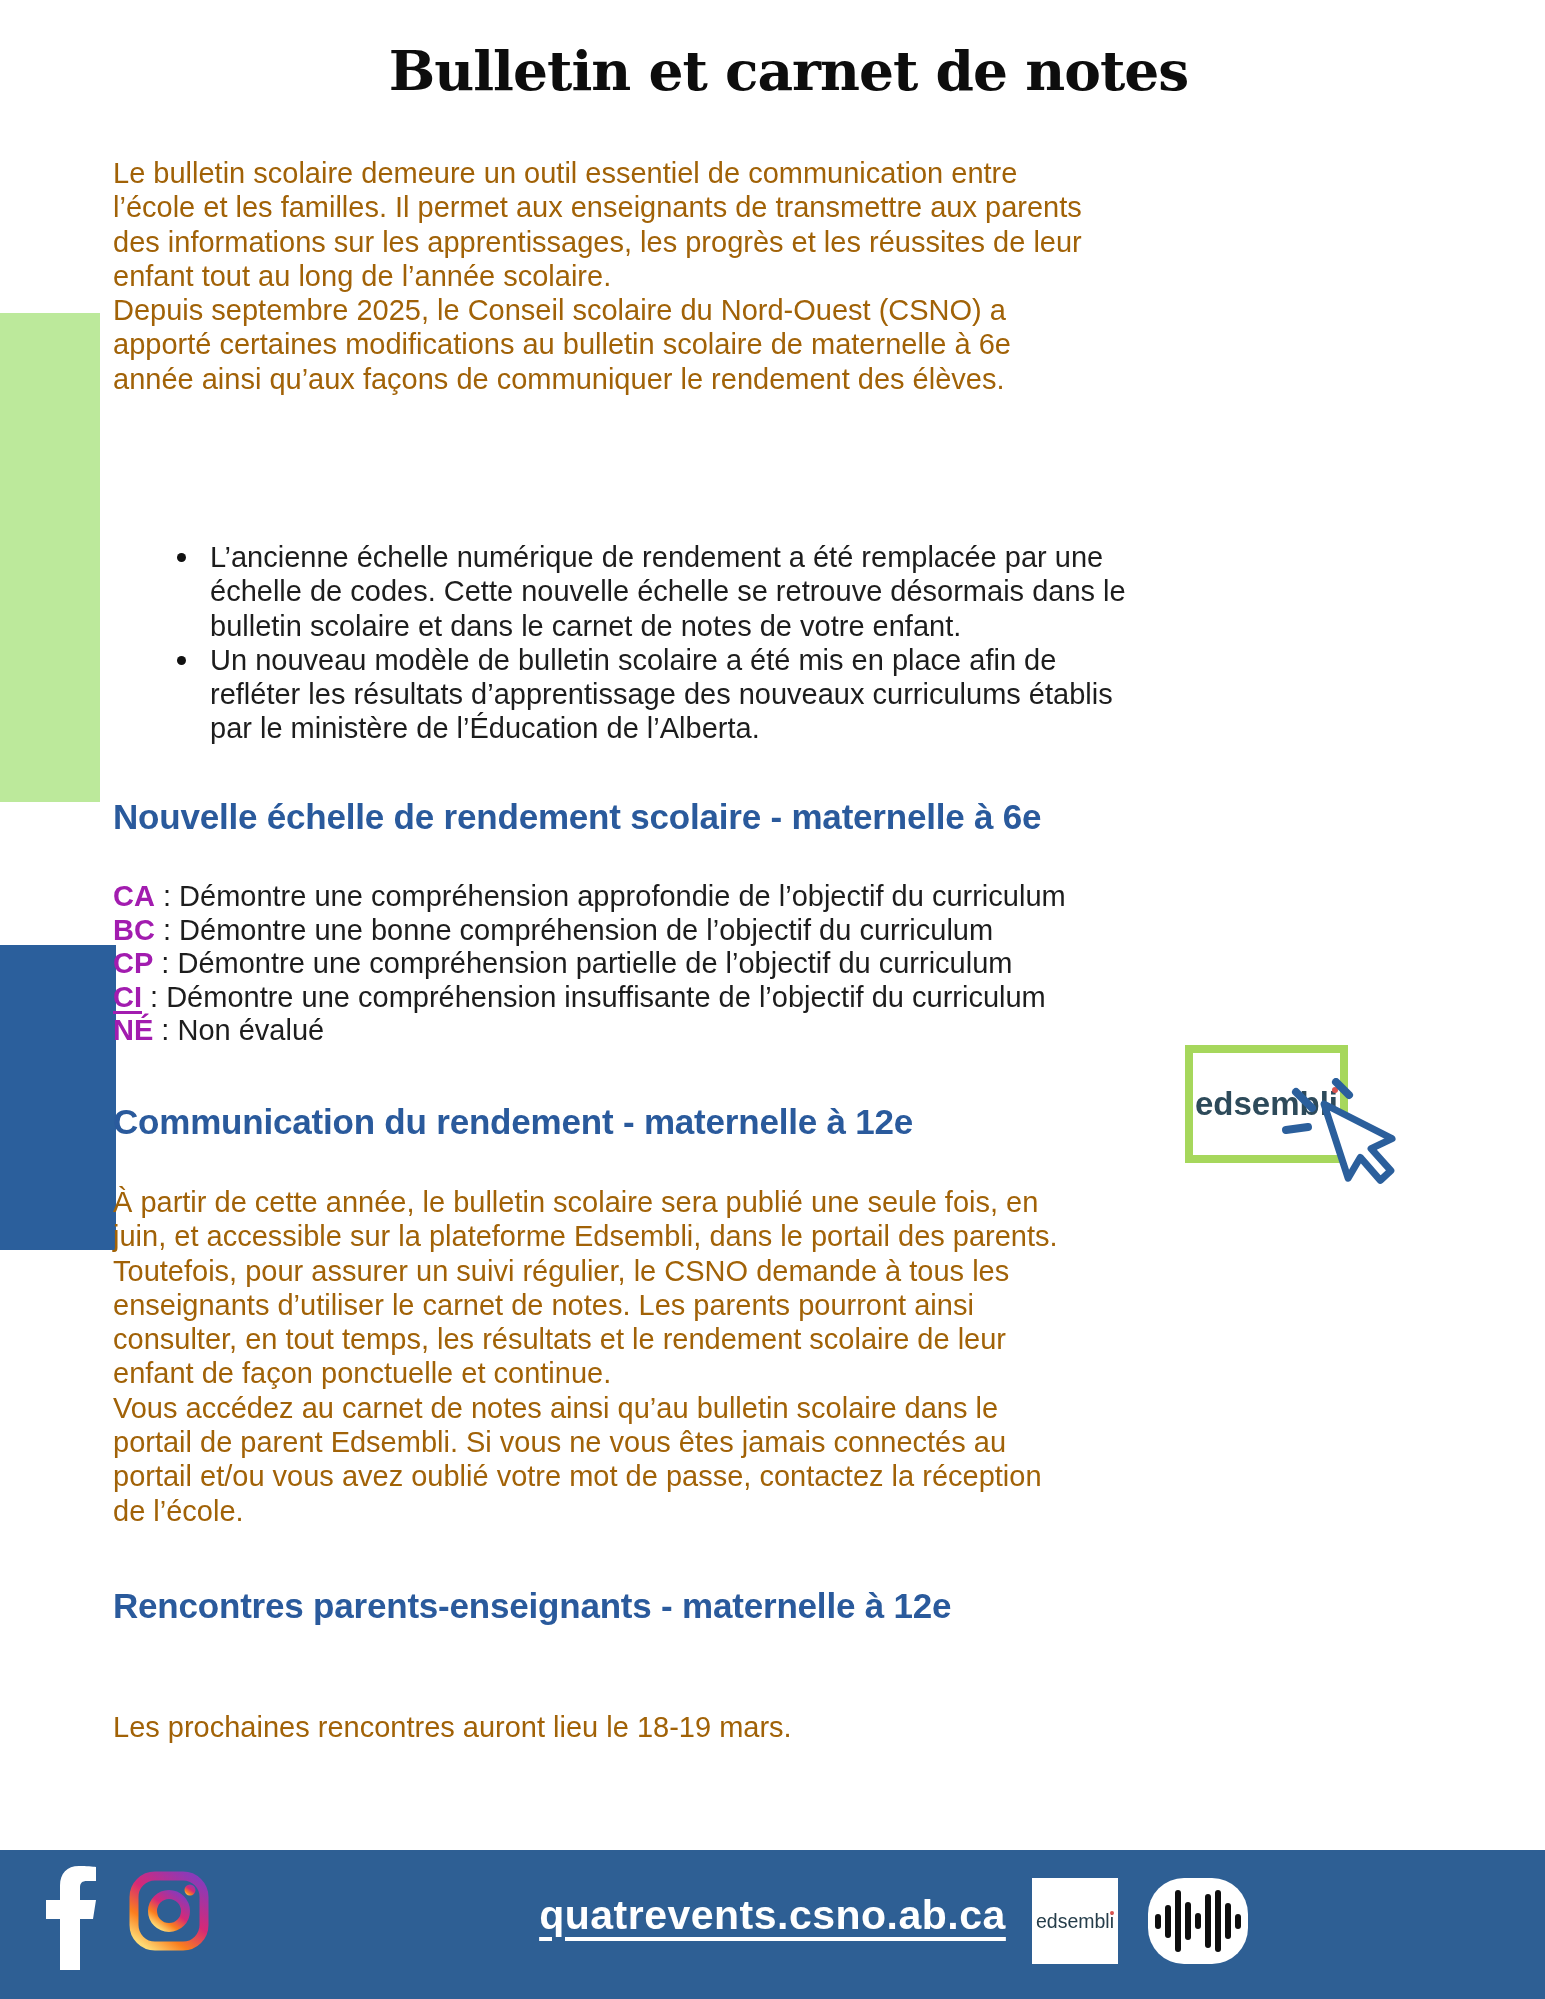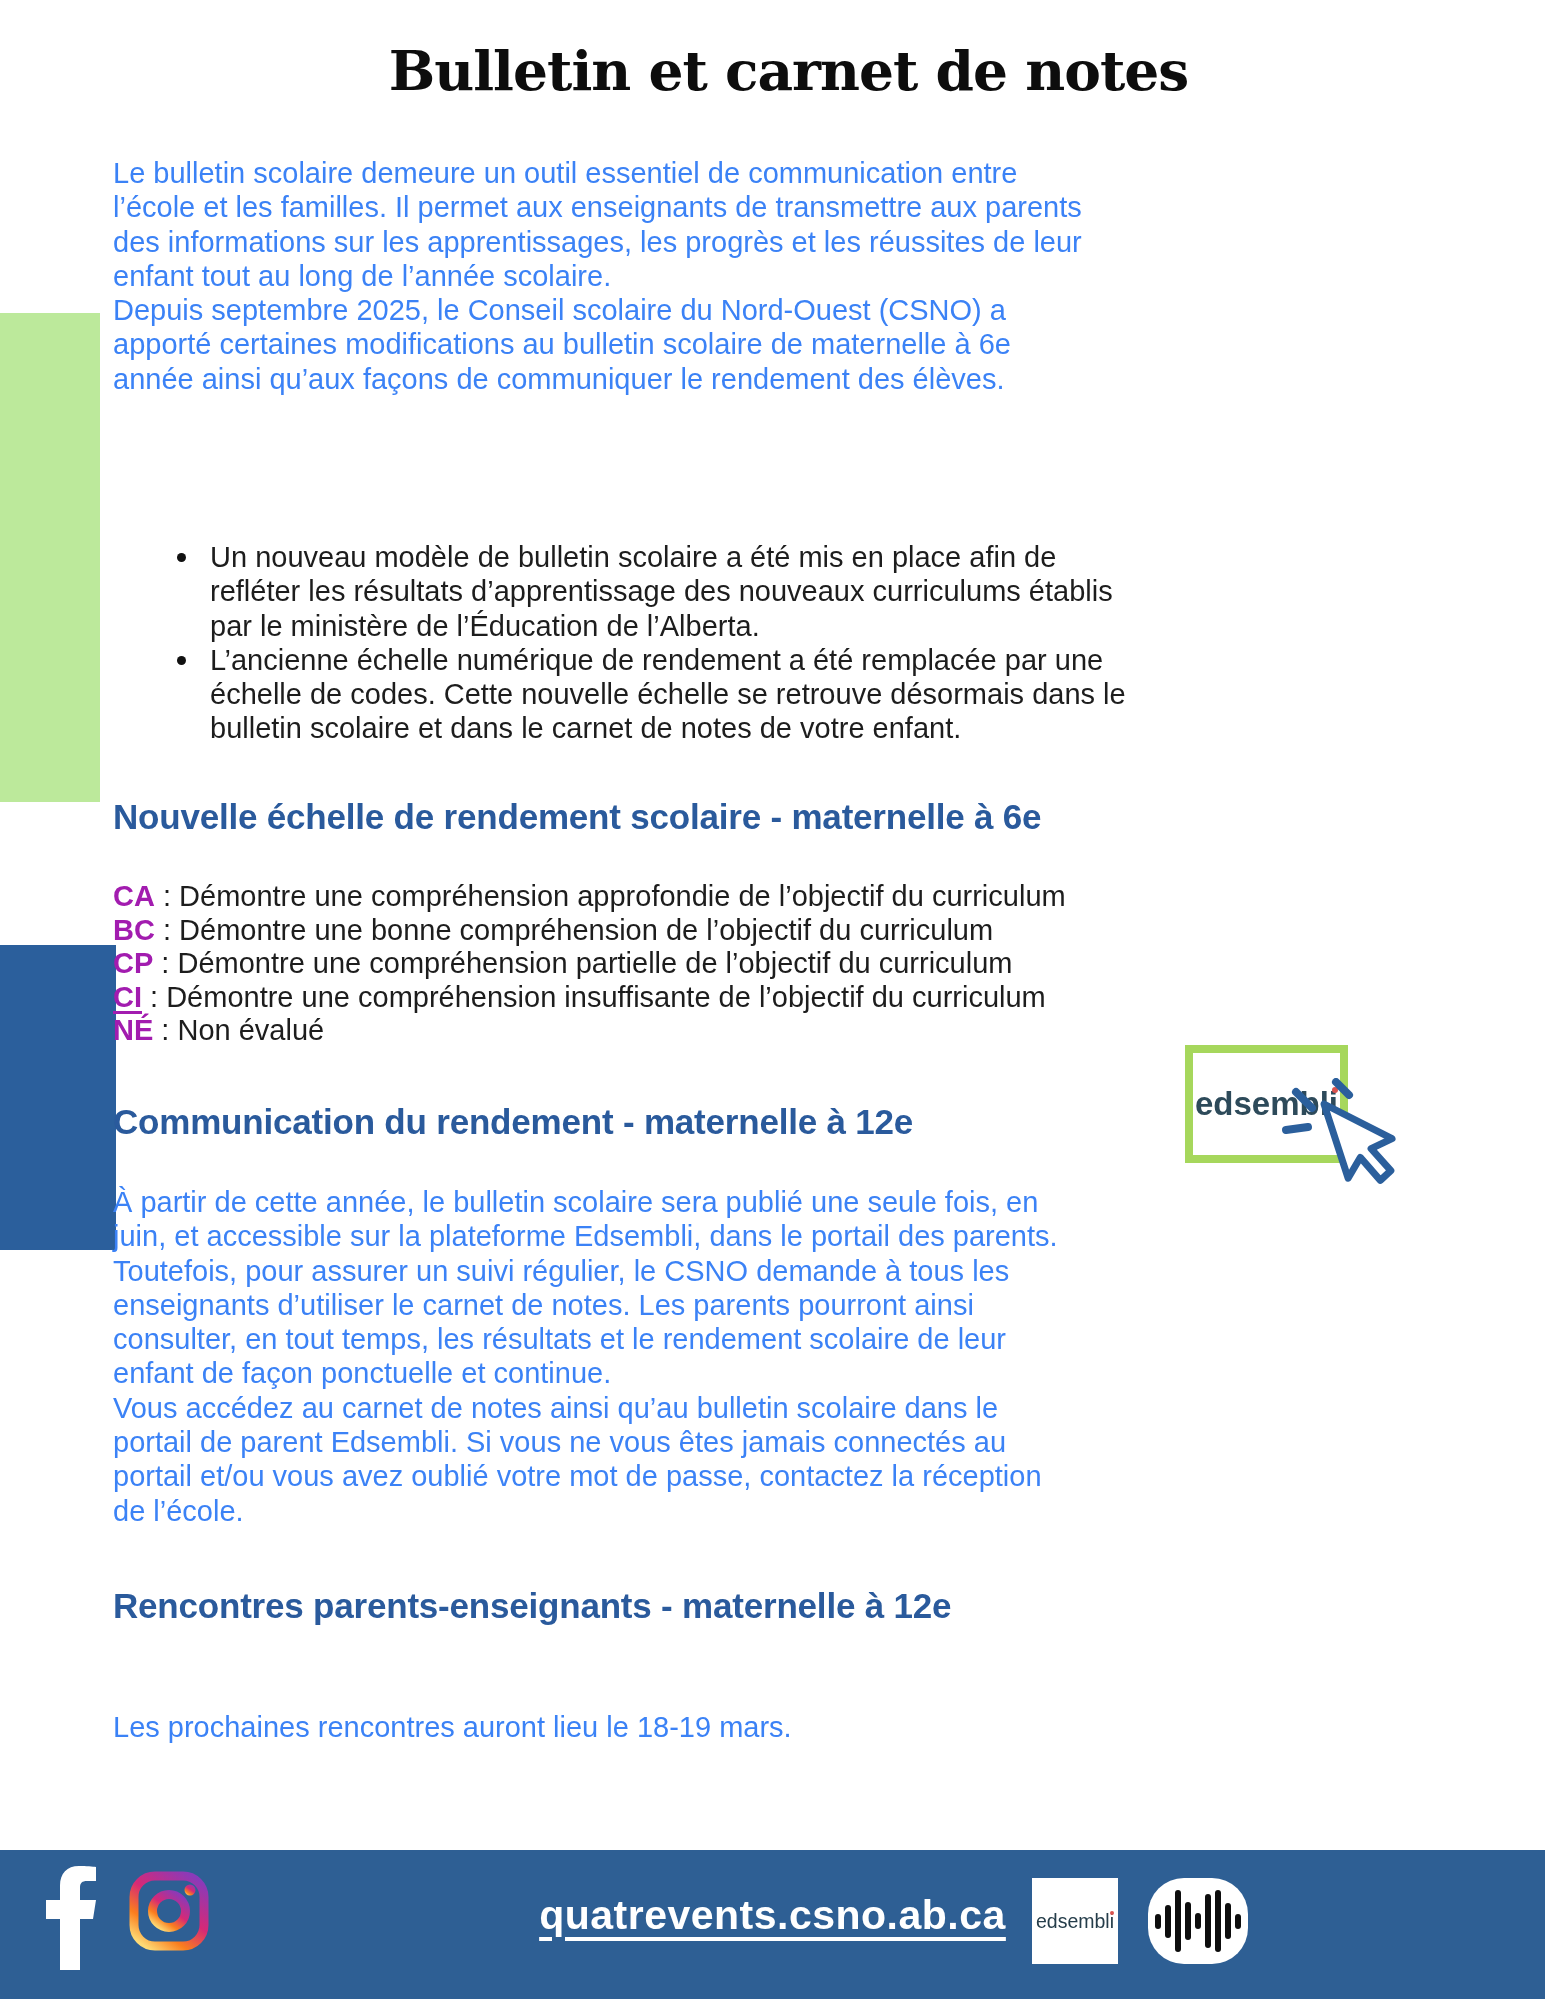--- a/index.html
+++ b/index.html
@@ -7,21 +7,21 @@
         font-family:"Liberation Sans",sans-serif;color:#1d1d1d;}
 
   .title{position:absolute;top:22px;left:0;width:100%;margin:16px;text-align:center;
          font-family:"DejaVu Serif",serif;font-weight:700;font-size:55px;color:#0d0d0d;letter-spacing:-1px;}
 
   .accent-bar{position:absolute;left:0;}
   .accent-bar.green{top:313px;width:100px;height:489px;background:#bce99b;}
   .accent-bar.blue{top:945px;width:116px;height:305px;background:#2b5f9c;}
 
   .body-text{position:absolute;left:113px;width:1345px;margin:0;
-             font-size:29px;line-height:34.3px;white-space:pre-line;color:#3b82f6;}
+             font-size:29px;line-height:34.3px;white-space:pre-line;color:#a16207;}
   .intro{top:156px;}
   .comm-par{top:1185px;}
   .meet-par{top:1662px;margin-top:48px;}
 
   .heading{position:absolute;left:113px;margin:0;color:#2a5a9c;font-weight:700;font-size:35px;letter-spacing:-0.2px;}
   .h-changes{top:456px;}
   .h-scale{top:797px;}
   .h-comm{top:1102px;}
   .h-meet{top:1586px;}
 
@@ -77,28 +77,28 @@
 l’école et les familles. Il permet aux enseignants de transmettre aux parents
 des informations sur les apprentissages, les progrès et les réussites de leur
 enfant tout au long de l’année scolaire.
 Depuis septembre 2025, le Conseil scolaire du Nord-Ouest (CSNO) a
 apporté certaines modifications au bulletin scolaire de maternelle à 6e
 année ainsi qu’aux façons de communiquer le rendement des élèves.</p>
 
 
   <ul class="bullets">
     <li>
+      <span class="multiline">L’ancienne échelle numérique de rendement a été remplacée par une
+échelle de codes. Cette nouvelle échelle se retrouve désormais dans le
+bulletin scolaire et dans le carnet de notes de votre enfant.</span>
+    </li>
+    <li>
       <span class="multiline">Un nouveau modèle de bulletin scolaire a été mis en place afin de
 refléter les résultats d’apprentissage des nouveaux curriculums établis
 par le ministère de l’Éducation de l’Alberta.</span>
-    </li>
-    <li>
-      <span class="multiline">L’ancienne échelle numérique de rendement a été remplacée par une
-échelle de codes. Cette nouvelle échelle se retrouve désormais dans le
-bulletin scolaire et dans le carnet de notes de votre enfant.</span>
     </li>
   </ul>
 
   <h2 class="heading h-scale">Nouvelle échelle de rendement scolaire - maternelle à 6e</h2>
 
   <div class="codes">
     <div class="code-row"><span class="code">CA</span><span> : </span><span>Démontre une compréhension approfondie de l’objectif du curriculum</span></div>
     <div class="code-row"><span class="code">BC</span><span> : </span><span>Démontre une bonne compréhension de l’objectif du curriculum</span></div>
     <div class="code-row"><span class="code">CP</span><span> : </span><span>Démontre une compréhension partielle de l’objectif du curriculum</span></div>
     <div class="code-row u"><span class="code">CI</span><span> : </span><span>Démontre une compréhension insuffisante de l’objectif du curriculum</span></div>

